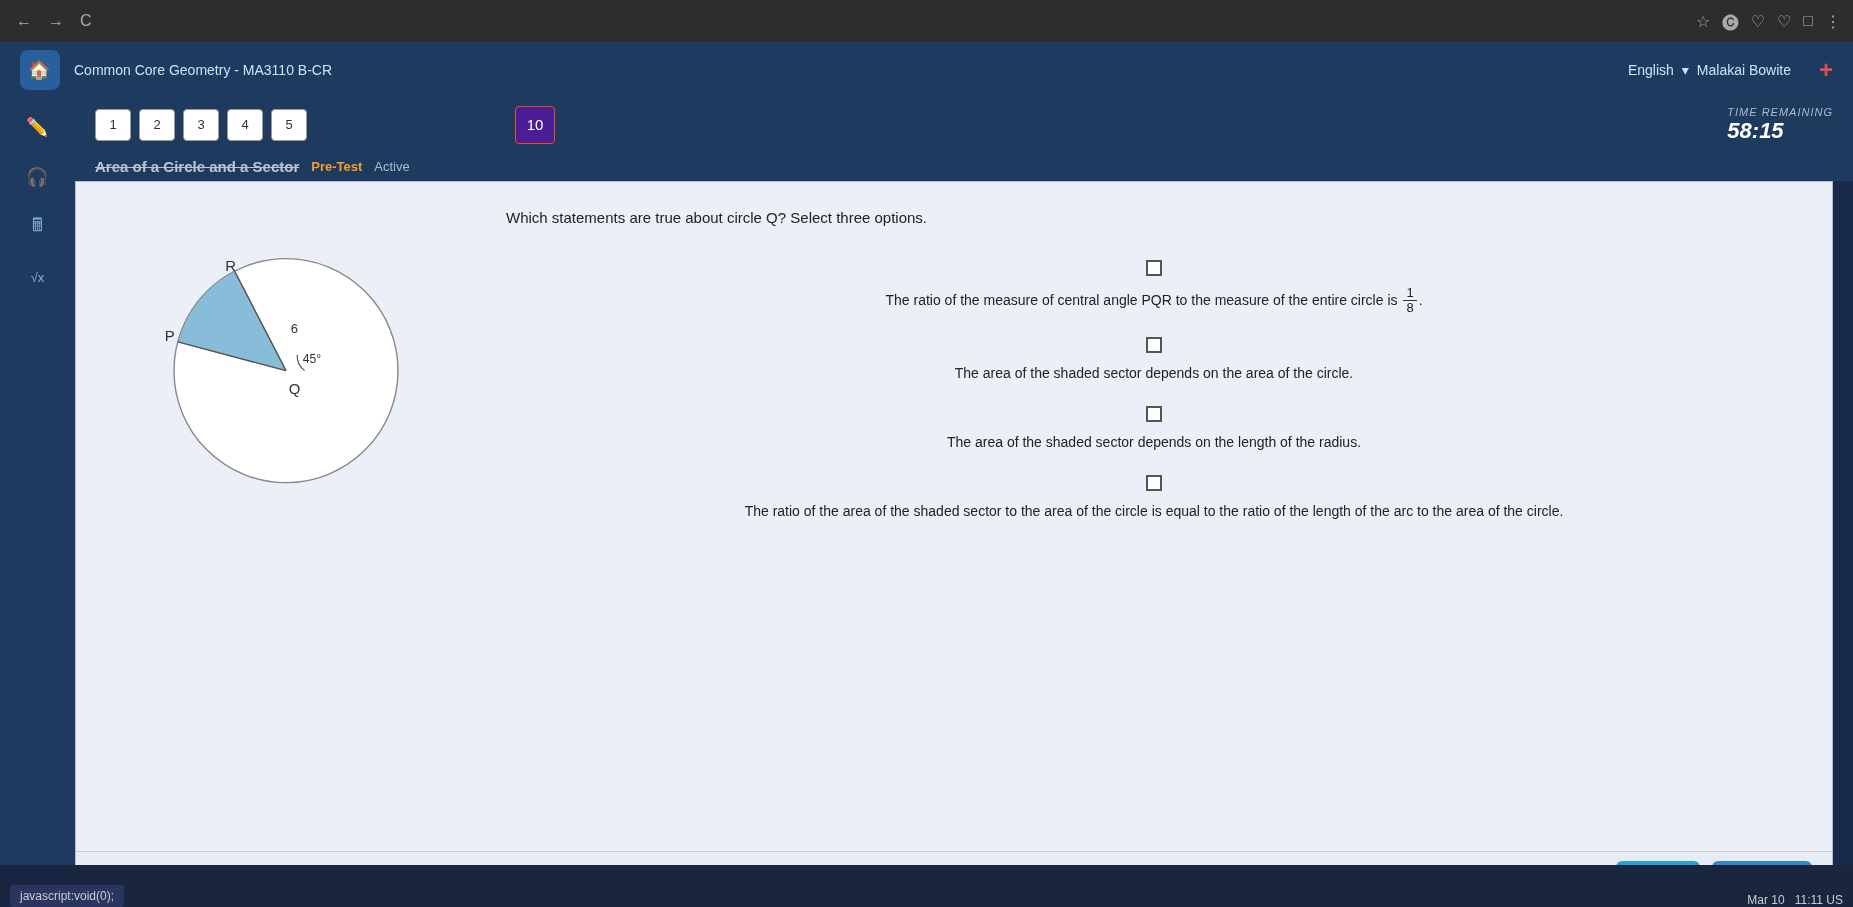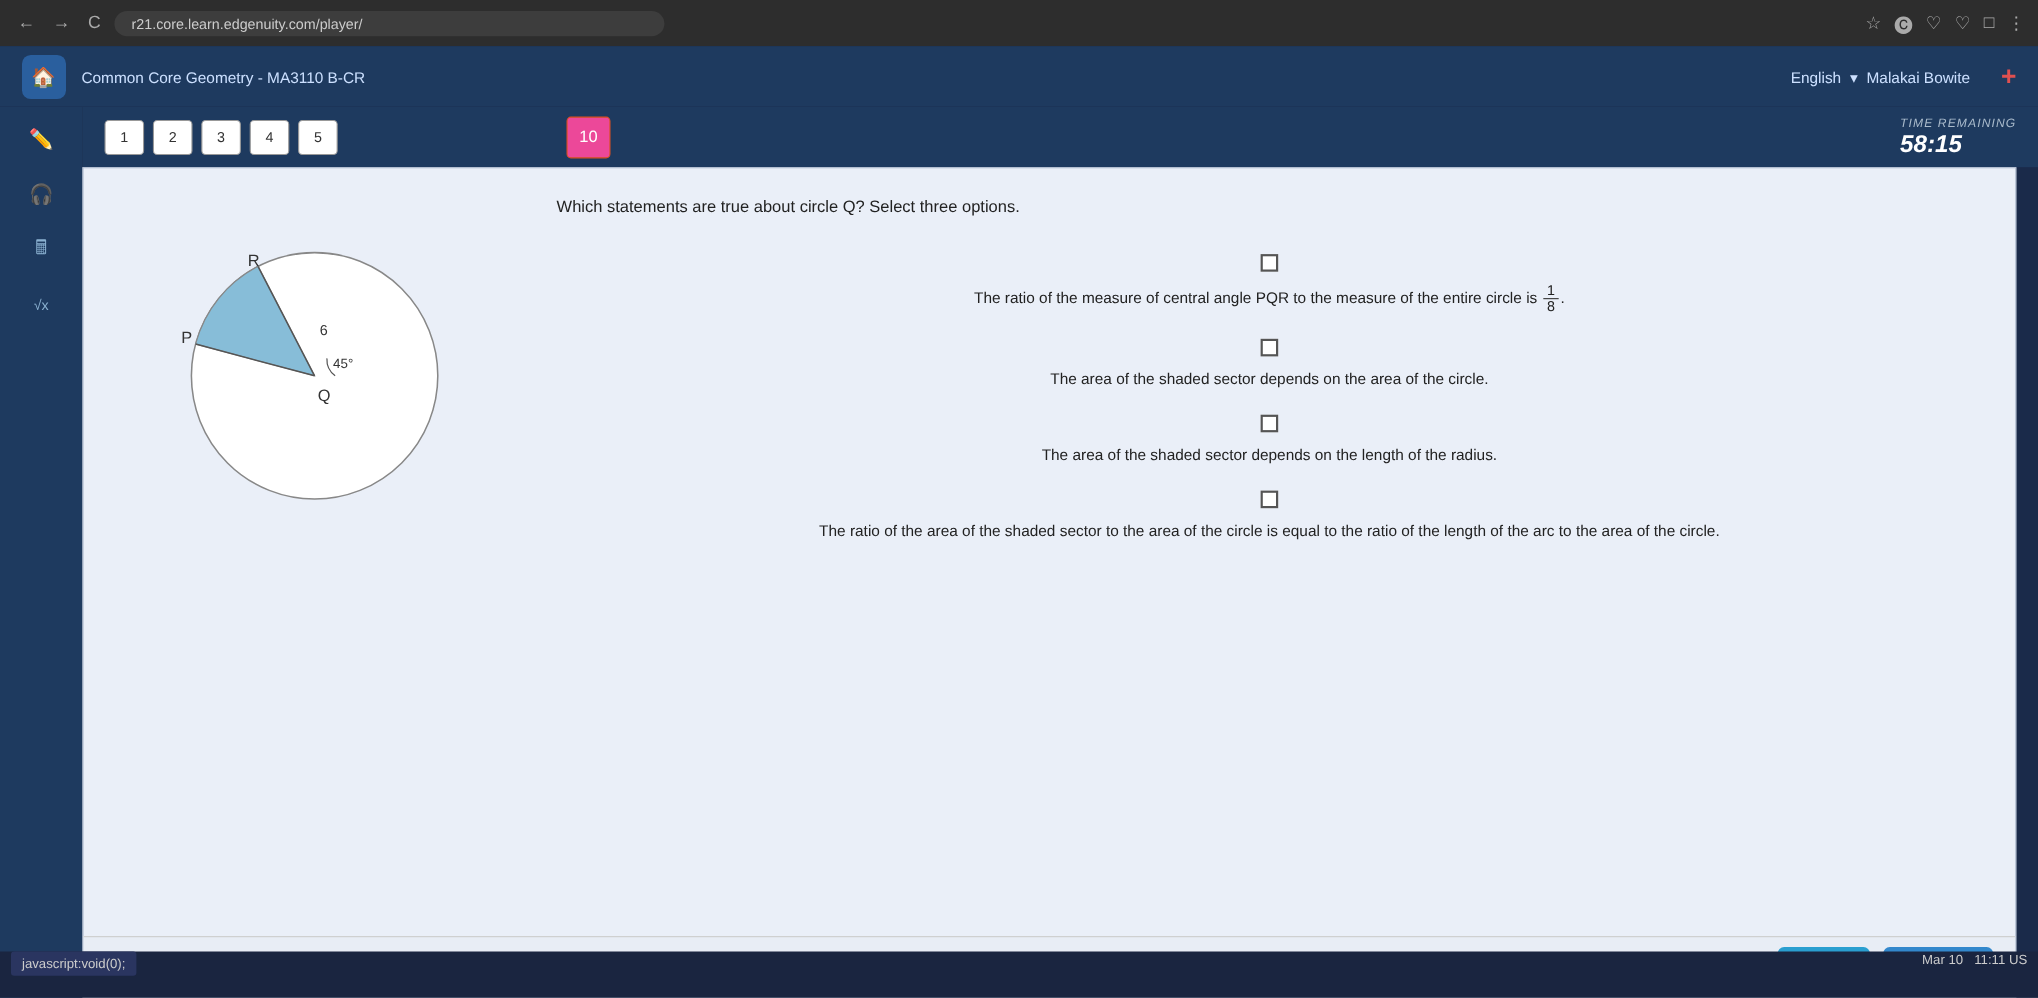--- a/index.html
+++ b/index.html
@@ -101,21 +101,21 @@
       border: 1px solid #999;
       border-radius: 4px;
       display: flex;
       align-items: center;
       justify-content: center;
       font-size: 13px;
       color: #333;
       cursor: pointer;
     }
     .question-num-btn.current {
-      background: #ec4899;
+      background: #4c1d95;
       color: white;
       border-color: #e05020;
     }
     .timer-section {
       margin-left: auto;
       text-align: left;
       color: white;
       font-style: italic;
     }
     .timer-label {
@@ -206,21 +206,21 @@
 
     
     .taskbar {
       position: absolute;
       bottom: 0;
       left: 0;
       right: 0;
       height: 42px;
       background: #1a2540;
       display: flex;
-      align-items: flex-start;
+      align-items: flex-end;
       padding: 0 10px;
       gap: 8px;
       color: #ccc;
       font-size: 12px;
     }
     .taskbar-item {
       background: #2a3560;
       padding: 4px 10px;
       border-radius: 3px;
       font-size: 12px;
@@ -272,21 +272,20 @@
   </style>
 </head>
 <body>
 
 <div class="page-wrapper">
 
   <div class="browser-chrome">
     <button class="browser-nav-btn">←</button>
     <button class="browser-nav-btn">→</button>
     <button class="browser-nav-btn">C</button>
-    <div class="browser-url-bar">r21.core.learn.edgenuity.com/player/</div>
     <div class="browser-actions">
       <span>☆</span>
       <span>🅒</span>
       <span>♡</span>
       <span>♡</span>
       <span>□</span>
       <span>⋮</span>
     </div>
   </div>
 
@@ -320,20 +319,25 @@
         <div class="question-num-btn">5</div>
         <div style="margin-left: 200px; position:relative;">
           <div class="question-num-btn current" style="width:40px;height:38px;font-size:15px;">10</div>
         </div>
         <div class="timer-section">
           <div class="timer-label">TIME REMAINING</div>
           <div class="timer-value">58:15</div>
         </div>
       </div>
 
+      <div style="background:#1e3a5f; padding: 6px 20px; display:flex; align-items:center; gap:12px;">
+        <span style="color:white; font-size:15px; font-weight:bold; text-decoration: line-through; opacity:0.7;">Area of a Circle and a Sector</span>
+        <span style="color:#f0a030; font-size:13px; font-weight:bold;">Pre-Test</span>
+        <span style="color:#aabbcc; font-size:13px;">Active</span>
+      </div>
 
       <div style="flex:1; background:#eaeff8; display:flex; flex-direction:column; margin-right: 20px; border: 1px solid #b0bcd0;">
         <div style="flex:1; display:flex;">
 
           <div class="diagram-area">
             <svg width="280" height="280" viewBox="-10 -10 300 300">
 
               <circle cx="140" cy="160" r="120" fill="white" stroke="#888" stroke-width="1.5"></circle>
 
               <path d="M 140 160 

